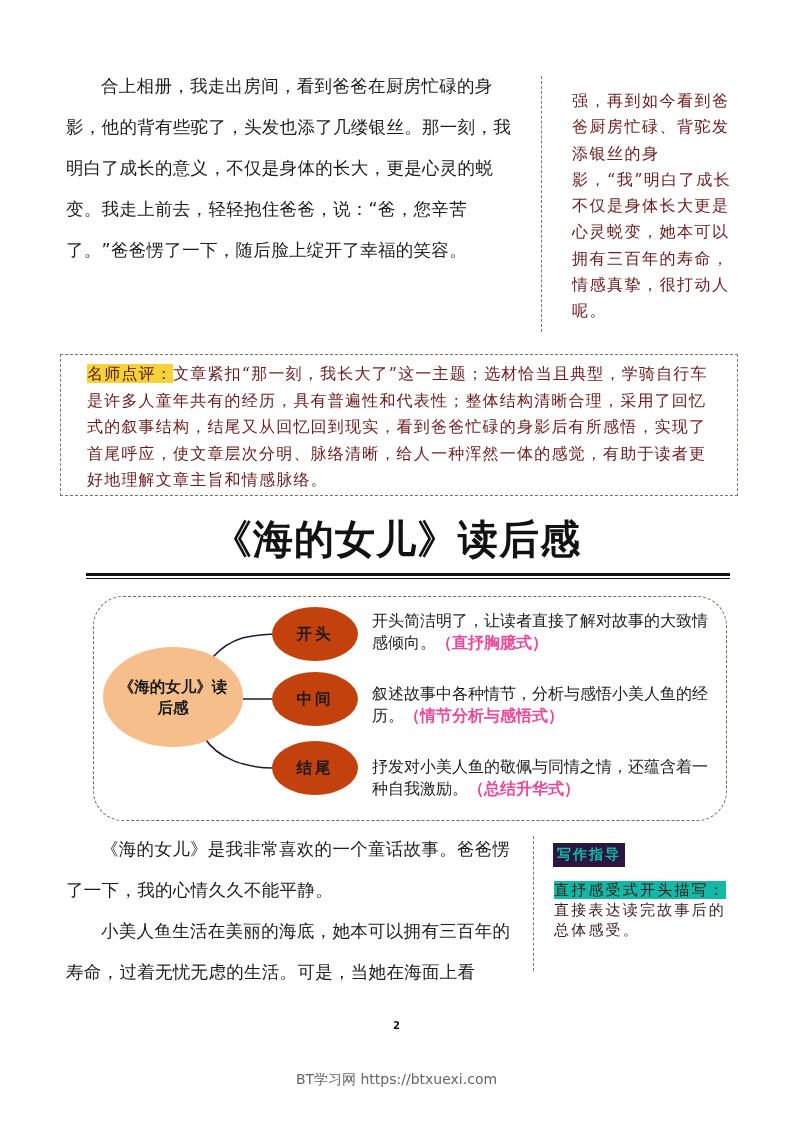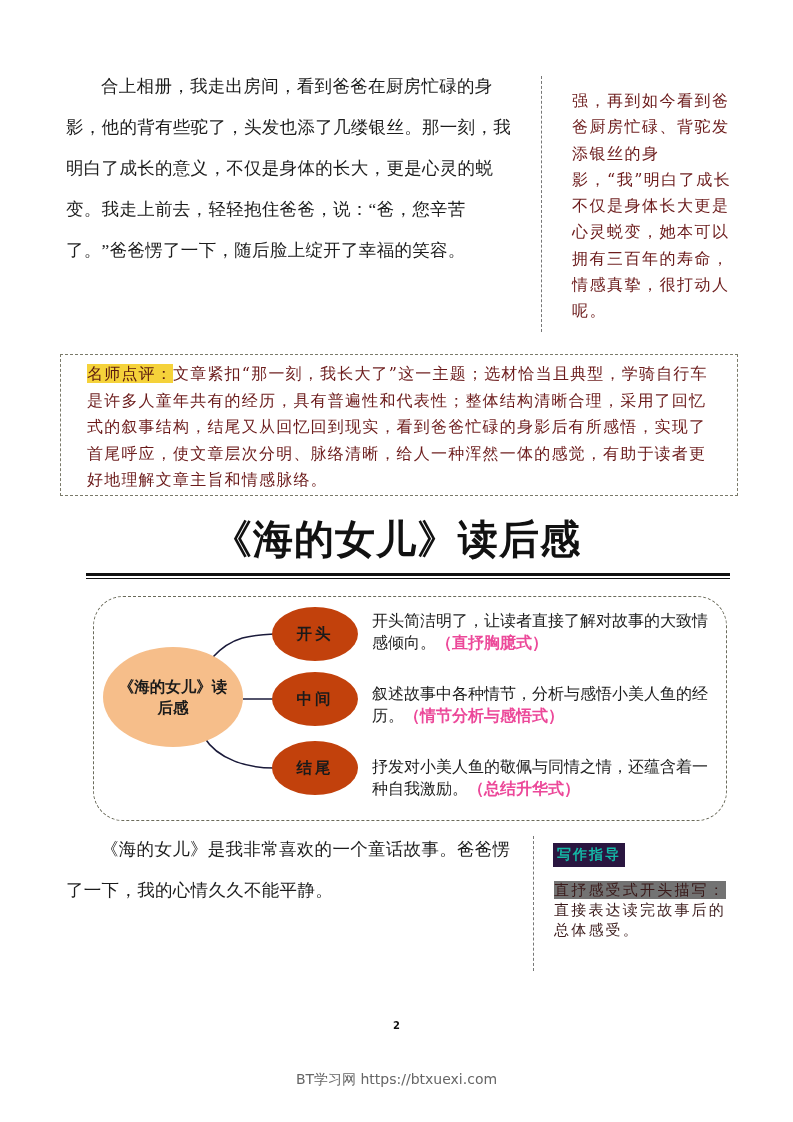--- a/index.html
+++ b/index.html
@@ -1,21 +1,21 @@
 <!DOCTYPE html>
 <html><head>
   <meta charset="utf-8">
   <style>
     * { margin: 0; padding: 0; box-sizing: border-box; }
     html, body { width: 793px; height: 1122px; background: #ffffff; overflow: hidden; }
     body { position: relative; font-family: "DejaVu Sans", "Liberation Sans", sans-serif; color: #1a1a1a; }
 
     .main-text { position: absolute; left: 66px; width: 450px; font-size: 17.5px; line-height: 41px; letter-spacing: 0.3px; color: #1c1c1c; }
     .main-text p { margin: 0; }
-    .indent { text-indent: 2em; font-family: Liberation Serif, serif; }
+    .indent { text-indent: 2em; }
     .hl-gray { background: #9fb3ad; }
 
     .top-text { top: 66px; }
     .vdash { position: absolute; border-left: 1px dashed #777; }
     .side-note { position: absolute; font-family: "DejaVu Serif", "Liberation Serif", serif; color: #6b1a1a; font-size: 16px; line-height: 26.3px; letter-spacing: 1.5px; }
 
     .review-box { position: absolute; left: 60px; top: 354px; width: 678px; height: 142px; border: 1.5px dashed #7a7a6a; padding: 6px 26px; font-family: "DejaVu Serif", "Liberation Serif", serif; font-size: 16px; line-height: 26.5px; color: #6b1a1a; letter-spacing: 1.2px; }
     .review-label { background: #f5d23a; color: #5a1a10; }
 
     .big-title { position: absolute; left: 0; width: 793px; top: 512px; text-align: center; font-size: 40px; font-weight: bold; letter-spacing: 1px; color: #111; font-family: "DejaVu Sans", "Liberation Sans", sans-serif; }
@@ -23,21 +23,21 @@
 
     .map-box { position: absolute; left: 93px; top: 596px; width: 634px; height: 225px; border: 1.5px dashed #6a6a5a; border-radius: 30px; }
     .center-node { position: absolute; left: 103px; top: 647px; width: 140px; height: 100px; border-radius: 50%; background: #f6be8a; display: flex; align-items: center; justify-content: center; text-align: center; font-weight: bold; font-size: 15.5px; line-height: 21px; color: #1a1a1a; font-family: "DejaVu Serif", "Liberation Serif", serif; padding: 0 14px; }
     .branch-node { position: absolute; left: 272px; width: 86px; height: 54px; border-radius: 50%; background: #c2410c; display: flex; align-items: center; justify-content: center; font-weight: bold; font-size: 15.5px; letter-spacing: 3px; color: #1a1a1a; font-family: "DejaVu Serif", "Liberation Serif", serif; }
     .branch-desc { position: absolute; left: 372px; width: 340px; font-size: 16px; line-height: 22px; color: #1c1c1c; }
     .branch-tag { color: #ec4899; font-weight: bold; }
     svg.connectors { position: absolute; left: 0; top: 0; }
 
     .guide-title { position: absolute; left: 553px; top: 843px; background: #2a1640; color: #14b8a6; font-family: "DejaVu Serif", "Liberation Serif", serif; font-weight: bold; font-size: 14px; padding: 3px 4px; letter-spacing: 2px; }
     .guide-text { position: absolute; left: 554px; top: 880px; width: 185px; font-family: "DejaVu Serif", "Liberation Serif", serif; font-size: 15px; line-height: 20px; color: #3a1a1a; letter-spacing: 2.2px; }
-    .hl-yellow { background: #737373; }
+    .hl-yellow { background: #14b8a6; }
 
     .page-num { position: absolute; left: 0; width: 793px; top: 1020px; text-align: center; font-size: 10px; font-weight: bold; color: #111; }
     .footer { position: absolute; left: 0; width: 793px; top: 1071px; text-align: center; font-size: 14px; color: #666; font-family: "DejaVu Sans", "Liberation Sans", sans-serif; }
   </style>
 </head>
 <body>
 
 <div class="main-text top-text">
   <p class="indent">合上相册，我走出房间，看到爸爸在厨房忙碌的身影，他的背有些驼了，头发也添了几缕银丝。那一刻，我明白了成长的意义，不仅是身体的长大，更是心灵的蜕变。我走上前去，轻轻抱住爸爸，说：“爸，您辛苦了。”爸爸愣了一下，随后脸上绽开了幸福的笑容。</p>
 </div>
@@ -70,20 +70,21 @@
   <span>叙述故事中各种情节，分析与感悟小美人鱼的经历。</span><span class="branch-tag">（情节分析与感悟式）</span>
 </div>
 
 <div class="branch-node" style="top:741px;">结尾</div>
 <div class="branch-desc" style="top:756px;">
   <span>抒发对小美人鱼的敬佩与同情之情，还蕴含着一种自我激励。</span><span class="branch-tag">（总结升华式）</span>
 </div>
 
 <div class="main-text" style="top:829px;">
   <p class="indent">《海的女儿》是我非常喜欢的一个童话故事。爸爸愣了一下，我的心情久久不能平静。</p>
+  <p class="indent">小美人鱼生活在美丽的海底，她本可以拥有三百年的寿命，过着无忧无虑的生活。可是，当她在海面上看</p>
 </div>
 
 <div class="vdash" style="left:533px; top:836px; height:135px;"></div>
 <div class="guide-title">写作指导</div>
 <div class="guide-text">
   <span class="hl-yellow">直抒感受式开头描写：</span><br>
   <span>直接表达读完故事后的总体感受。</span>
 </div>
 
 <div class="page-num">2</div>

